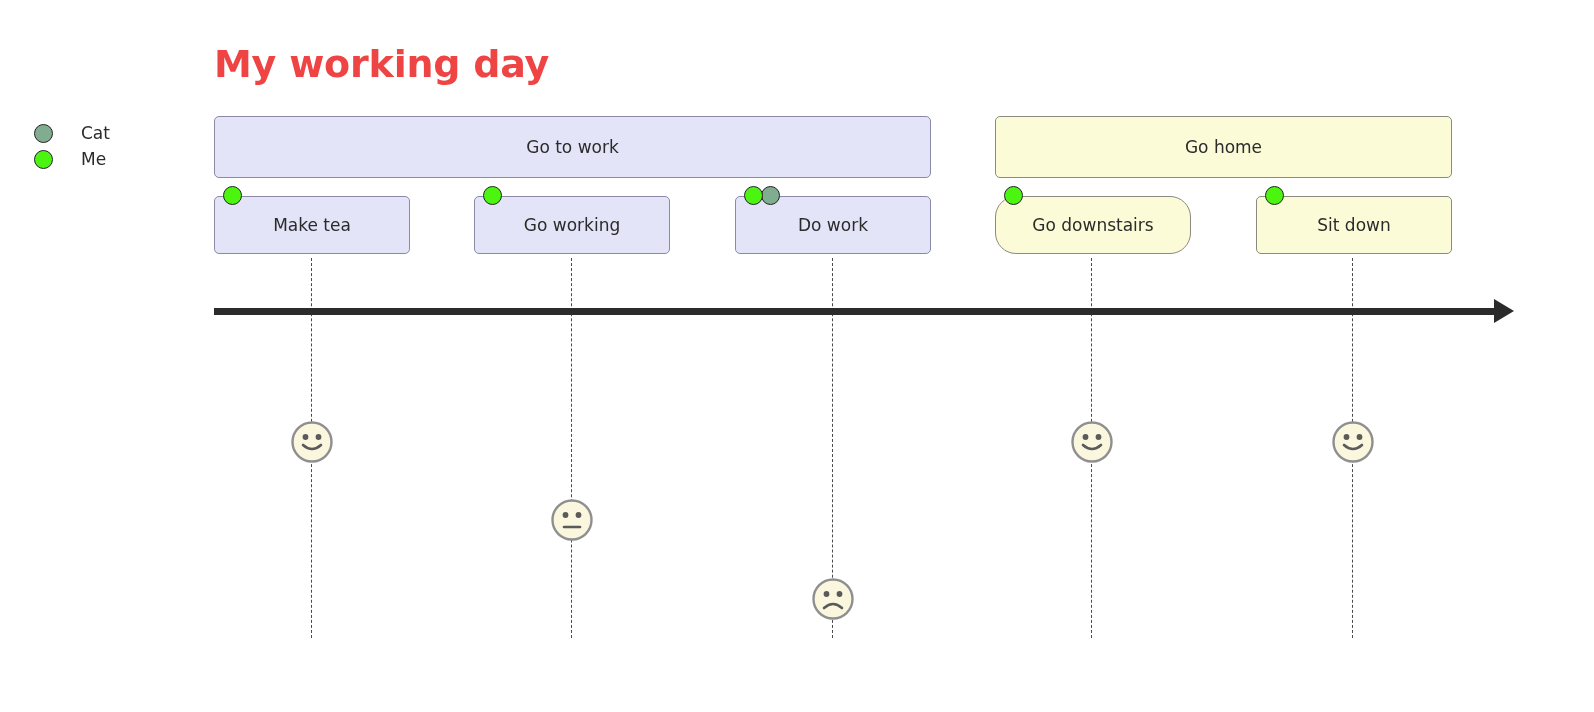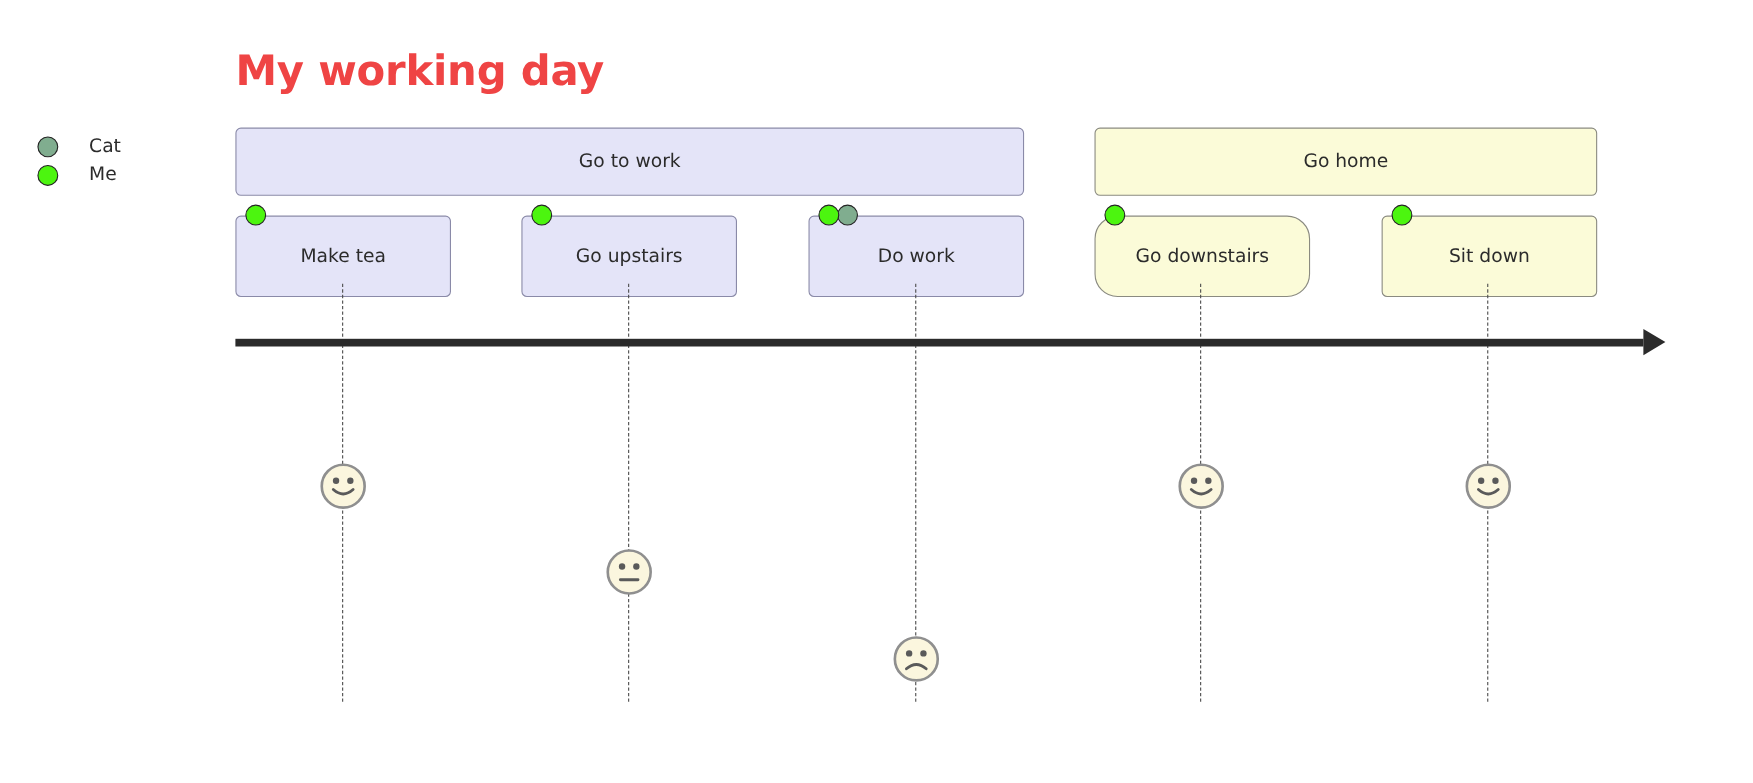--- a/index.html
+++ b/index.html
@@ -70,21 +70,21 @@
     align-items: center;
     justify-content: center;
     font-size: 17px;
     color: #2b2b2b;
     white-space: nowrap;
   }
   .bar.phase {
     height: 62px;
   }
   .bar.task {
-    height: 74px;
+    height: 58px;
   }
   .fill-lav {
     background: #e4e4f8;
     border: 1.3px solid #8a8aa8;
   }
   .fill-cream {
     background: #fbfbd8;
     border: 1.3px solid #8a8a80;
   }
 
@@ -160,21 +160,21 @@
         <span>Go to work</span>
       </div>
       <div class="bar phase fill-cream" style="left: 995px; top: 116px; width: 457px;">
         <span>Go home</span>
       </div>
       <div class="bar task fill-lav" style="left: 214px; top: 196px; width: 196px;">
         <span>Make tea</span>
       </div>
       <span class="actor-dot" style="background: rgb(76, 245, 15); left: 223px; top: 186px; z-index: 10;"></span>
       <div class="bar task fill-lav" style="left: 474px; top: 196px; width: 196px;">
-        <span>Go upstairs</span>
+        <span>Go working</span>
       </div>
       <span class="actor-dot" style="background: rgb(76, 245, 15); left: 483px; top: 186px; z-index: 10;"></span>
       <div class="bar task fill-lav" style="left: 735px; top: 196px; width: 196px;">
         <span>Do work</span>
       </div>
       <span class="actor-dot" style="background: rgb(76, 245, 15); left: 744px; top: 186px; z-index: 10;"></span>
       <span class="actor-dot" style="background: rgb(128, 173, 143); left: 761px; top: 186px; z-index: 9;"></span>
       <div class="bar task fill-cream" style="left: 995px; top: 196px; width: 196px; border-radius: 21px;">
         <span>Go downstairs</span>
       </div>

